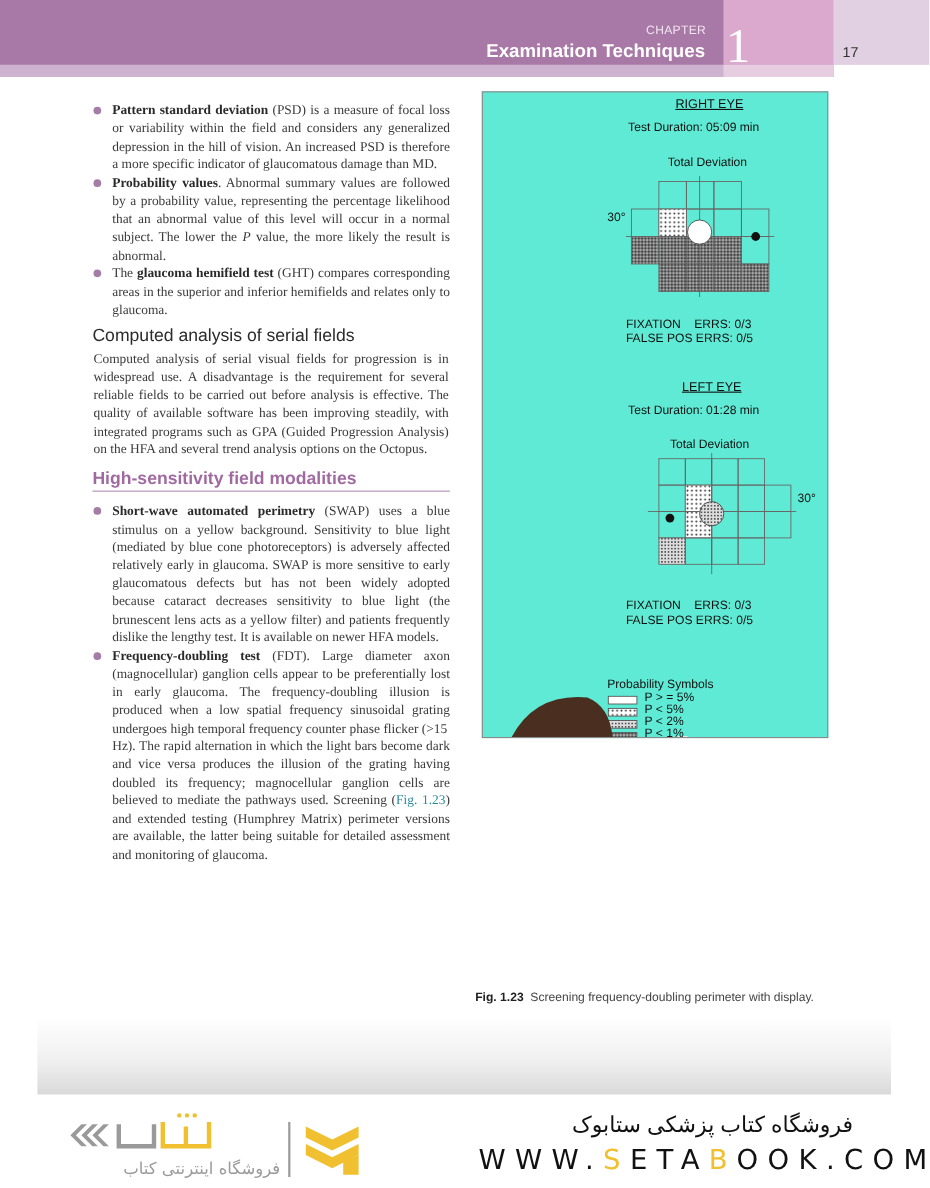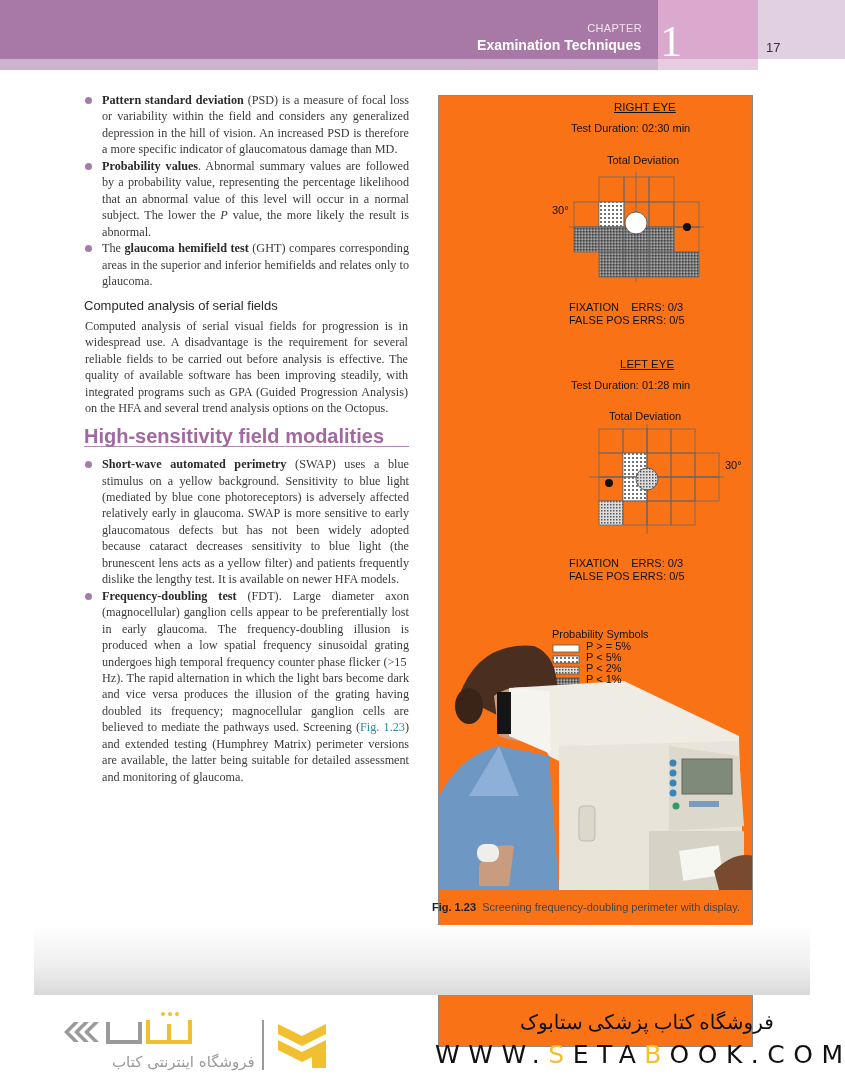--- a/index.html
+++ b/index.html
@@ -6,49 +6,49 @@
   html, body { width: 845px; height: 1080px; background: #ffffff; overflow: hidden; }
   body { position: relative; font-family: "Liberation Serif", serif; color: #3a3a3a; }
 
   
   .hdr-main { position: absolute; left: 0; top: 0; width: 658px; height: 59px; background: #a878a6; }
   .hdr-strip { position: absolute; left: 0; top: 59px; width: 658px; height: 11px; background: #cdb3cf; }
   .hdr-num-box { position: absolute; left: 658px; top: 0; width: 100px; height: 70px; background: #dba9cd; }
   .hdr-num-strip { position: absolute; left: 658px; top: 59px; width: 100px; height: 11px; background: #e7cde0; }
   .hdr-page-box { position: absolute; left: 758px; top: 0; width: 87px; height: 59px; background: #e1d0e2; }
   .chapter-label { position: absolute; right: 203px; top: 22px; font-family: "Liberation Sans", sans-serif; font-size: 11px; color: #f1e4f0; letter-spacing: 0.3px; text-align: center; }
-  .chapter-title { position: absolute; right: 204px; top: 37px; font-family: "Liberation Sans", sans-serif; font-weight: bold; font-size: 14px; color: #ffffff; }
+  .chapter-title { position: absolute; right: 204px; top: 37px; font-family: "Liberation Sans", sans-serif; font-weight: bold; font-size: 17px; color: #ffffff; }
   .chapter-num { position: absolute; left: 660px; top: 22px; font-family: "Liberation Serif", serif; font-size: 44px; line-height: 40px; color: #ffffff; font-weight: normal; }
   .page-num { position: absolute; left: 766px; top: 40px; font-family: "Liberation Sans", sans-serif; font-size: 13px; color: #333; }
 
   
   .col-left { position: absolute; left: 84px; top: 92px; width: 325px; font-size: 12.2px; line-height: 16.45px; text-align: justify; }
   .bullet { position: relative; padding-left: 18px; }
   .bullet::before { content: ""; position: absolute; left: 1px; top: 5px; width: 7px; height: 7px; border-radius: 50%; background: #a57ba8; }
   .bullet b { color: #2a2a2a; }
-  .h-sub { font-family: "Liberation Sans", sans-serif; font-size: 13px; color: #2a2a2a; margin-top: 9px; margin-bottom: 3px; font-weight: normal; text-align: left; }
-  .h-main { font-family: "Liberation Sans", sans-serif; font-weight: bold; font-size: 20px; color: #a06aa0; margin-top: 11px; padding-bottom: 2px; border-bottom: 1.5px solid #b48ab4; margin-bottom: 9px; text-align: left; }
+  .h-sub { font-family: "Liberation Sans", sans-serif; font-size: 16px; color: #2a2a2a; margin-top: 9px; margin-bottom: 3px; font-weight: normal; text-align: left; }
+  .h-main { font-family: "Liberation Sans", sans-serif; font-weight: bold; font-size: 16px; color: #a06aa0; margin-top: 11px; padding-bottom: 2px; border-bottom: 1.5px solid #b48ab4; margin-bottom: 9px; text-align: left; }
   .para { margin: 1px; }
   .link { color: #2a8aa0; }
 
   
-  .fig-box { position: absolute; left: 438px; top: 95px; width: 315px; height: 952px; border: 1.5px solid #8a8a8a; background: #f97316; overflow: hidden; }
+  .fig-box { position: absolute; left: 438px; top: 83px; width: 315px; height: 588px; border: 1.5px solid #8a8a8a; background: #5eead4; overflow: hidden; }
   .fig-text { position: absolute; font-family: "Liberation Sans", sans-serif; color: #111; font-size: 11px; white-space: pre; }
   .eye-title { text-decoration: underline; font-size: 11.5px; }
   .fig-caption { position: absolute; left: 432px; top: 901px; font-family: "Liberation Sans", sans-serif; font-size: 11px; color: #444; }
   .fig-caption b { color: #222; }
 
   
   .shade { position: absolute; left: 34px; top: 925px; width: 776px; height: 70px; background: linear-gradient(to bottom, #ffffff 0%, #eeeeee 60%, #d9d9d9 100%); }
 
   
   .logo-wrap { position: absolute; left: 60px; top: 1010px; width: 290px; height: 65px; }
   .logo-text-fa { position: absolute; left: 52px; top: 43px; font-family: "DejaVu Sans", sans-serif; font-size: 15px; color: #9a9a9a; direction: rtl; }
   .logo-divider { position: absolute; left: 202px; top: 10px; width: 2px; height: 50px; background: #9a9a9a; }
-  .shop-title { position: absolute; left: 520px; top: 1010px; font-family: Liberation Serif, serif; font-size: 20px; color: #111; direction: rtl; }
+  .shop-title { position: absolute; left: 520px; top: 1010px; font-family: Liberation Sans, sans-serif; font-size: 20px; color: #111; direction: rtl; }
   .shop-url { position: absolute; left: 435px; top: 1040px; font-family: "DejaVu Sans", sans-serif; font-size: 25px; letter-spacing: 8.5px; color: #111; }
   .shop-url .hl { color: #f0c030; }
 </style>
 </head>
 <body>
 
 <div class="hdr-main"></div>
 <div class="hdr-strip"></div>
 <div class="hdr-num-box"></div>
 <div class="hdr-num-strip"></div>
@@ -167,21 +167,21 @@
       <circle cx="237" cy="710" r="3.5" fill="#2f9a6a"></circle>
       <rect x="250" y="705" width="30" height="6" fill="#7a9bc0"></rect>
       <rect x="210" y="735" width="95" height="59" fill="#d6d2c6"></rect>
       <rect x="242" y="752" width="40" height="30" fill="#f7f7f2" transform="rotate(-8 262 767)"></rect>
       <path d="M275 775 Q295 755 315 760 L315 794 L280 794 Z" fill="#7a4a30"></path>
       <rect x="140" y="710" width="16" height="35" rx="4" fill="#dcd8cc" stroke="#bbb"></rect>
     </g>
   </svg>
 
   <div class="fig-text eye-title" style="left:175px;top:5px">RIGHT EYE</div>
-  <div class="fig-text" style="left:132px;top:26px">Test Duration: 02:30 min</div>
+  <div class="fig-text" style="left:132px;top:26px">Test Duration: 05:09 min</div>
   <div class="fig-text" style="left:168px;top:58px">Total Deviation</div>
   <div class="fig-text" style="left:113px;top:108px">30°</div>
   <div class="fig-text" style="left:130px;top:205px">FIXATION    ERRS: 0/3</div>
   <div class="fig-text" style="left:130px;top:218px">FALSE POS ERRS: 0/5</div>
 
   <div class="fig-text eye-title" style="left:181px;top:262px">LEFT EYE</div>
   <div class="fig-text" style="left:132px;top:283px">Test Duration: 01:28 min</div>
   <div class="fig-text" style="left:170px;top:314px">Total Deviation</div>
   <div class="fig-text" style="left:286px;top:363px">30°</div>
   <div class="fig-text" style="left:130px;top:461px">FIXATION    ERRS: 0/3</div>

